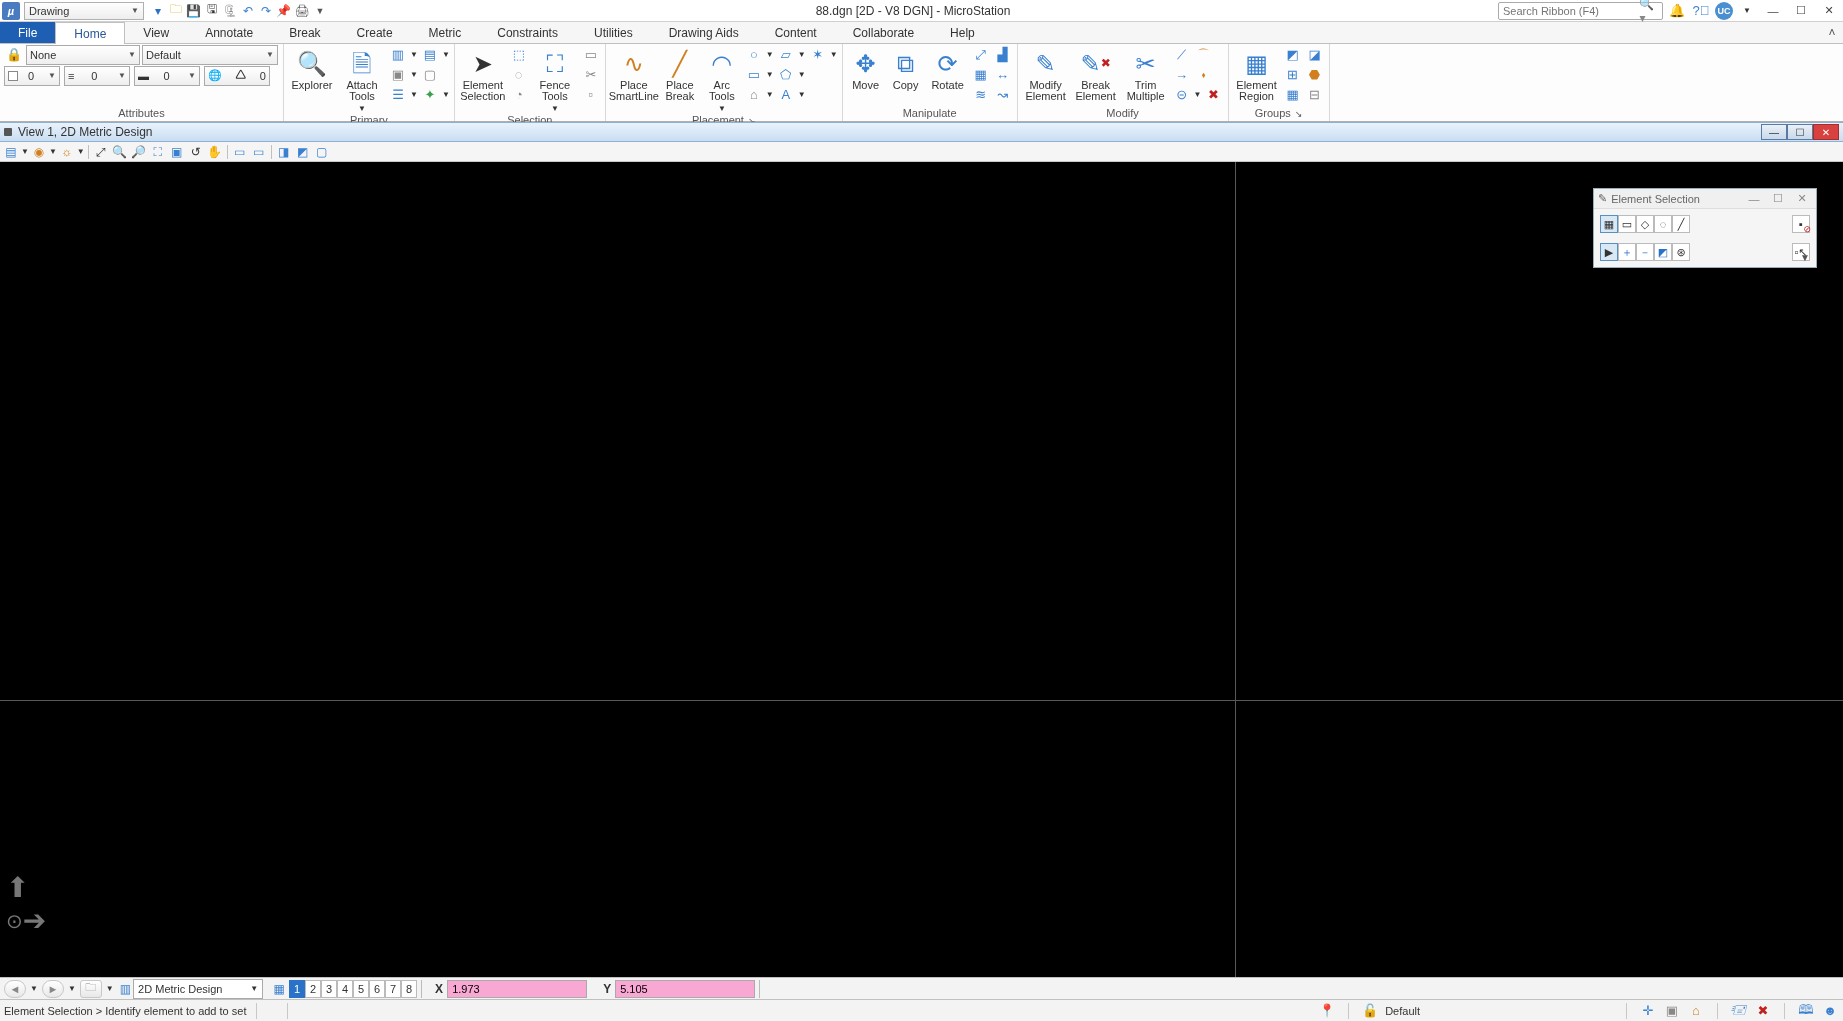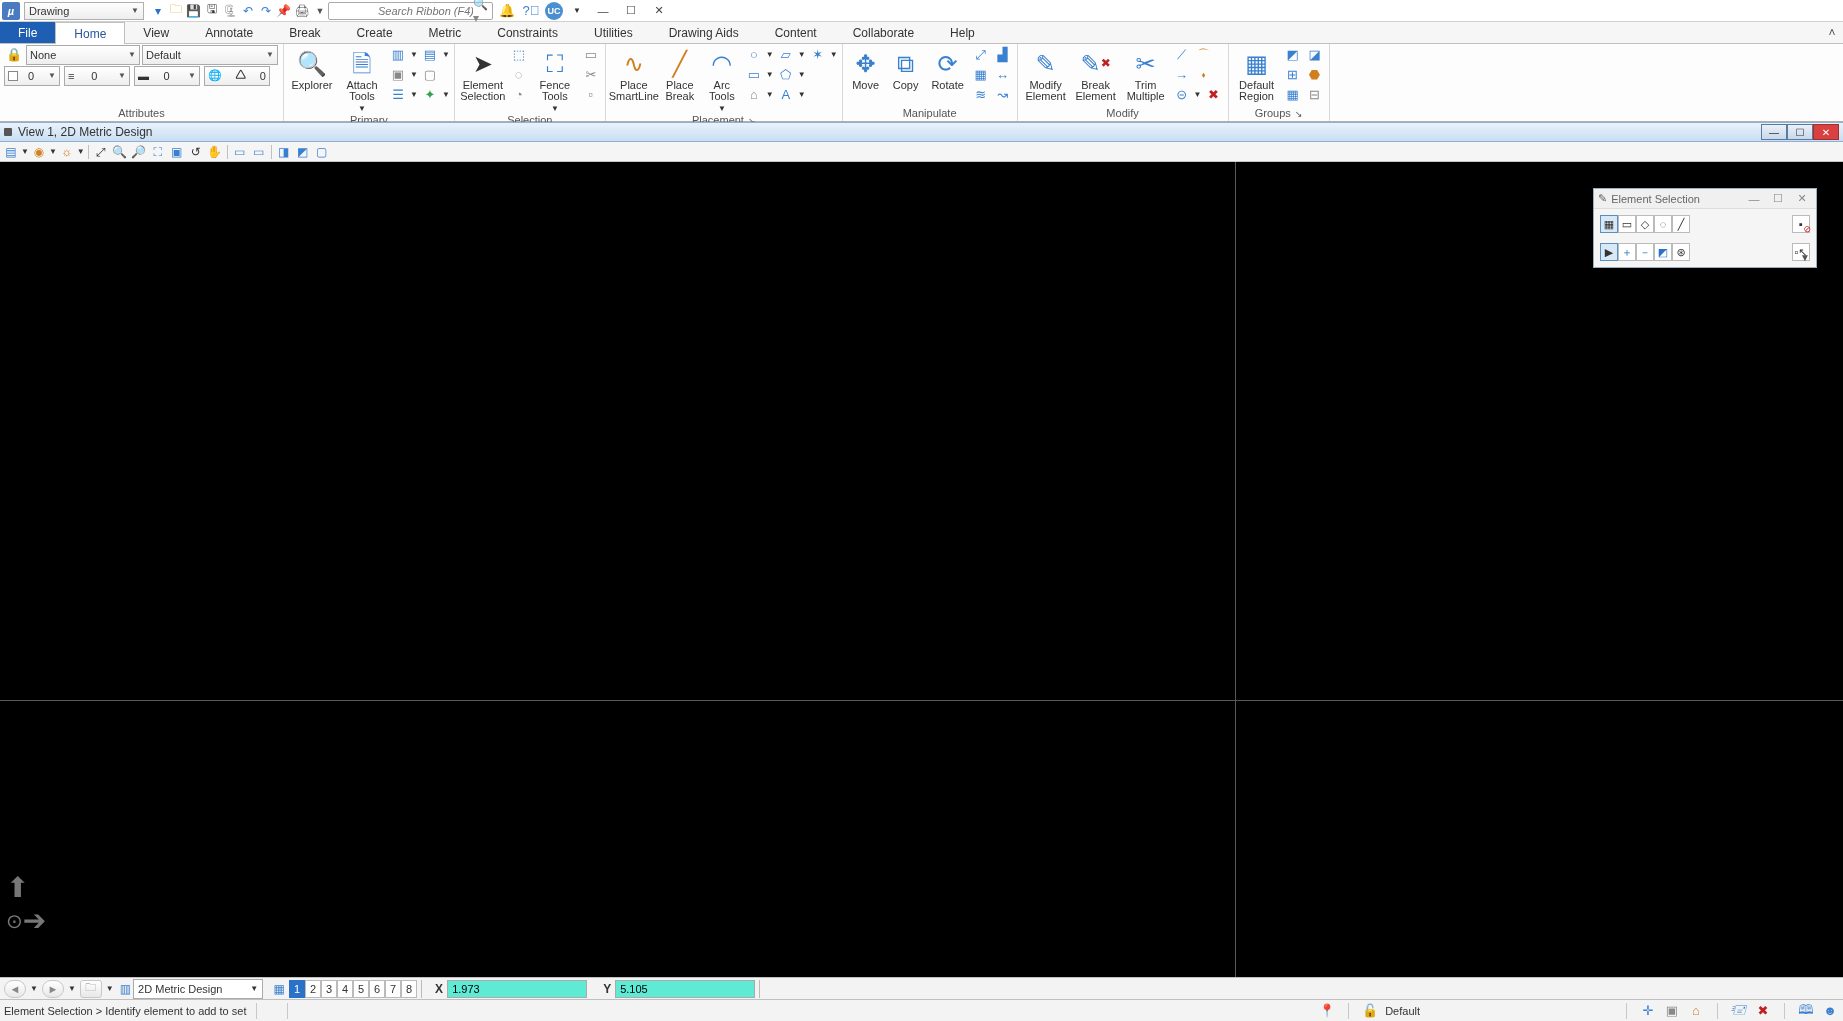--- a/index.html
+++ b/index.html
@@ -8,21 +8,21 @@
 
 
 .titlebar { height: 22px; background: #fff; border-bottom: 1px solid #d0d0d0; display: flex; align-items: center; padding: 0 2px; }
 .titlebar .app-icon { width: 18px; height: 18px; background: #4a7ac0; border-radius: 2px; color: #fff; display: flex; align-items: center; justify-content: center; font-size: 11px; font-weight: bold; font-style: italic; margin-right: 4px;}
 .titlebar .workflow-dd { width: 120px; height: 18px; border: 1px solid #b0b0b0; background: linear-gradient(#fefefe,#eee); padding: 0 4px; display:flex; align-items:center; justify-content:space-between; font-size:11px; margin-right: 6px;}
 .titlebar .workflow-dd .caret { font-size:8px; color:#555;}
 .titlebar .qat { display:flex; gap:2px; align-items:center;}
 .titlebar .qat .ic { width:16px; height:16px; display:flex; align-items:center; justify-content:center; font-size:12px;}
 .titlebar .title-text { flex:1; text-align:center; font-size:12px; color:#333;}
 .titlebar .search { width:165px; height:18px; border:1px solid #aaa; border-radius:2px; padding:0 4px; display:flex; align-items:center; background:#fff;  margin-right:4px;}
-.titlebar .search input { border:none; outline:none; font-style:italic; color:#888; width:100%; font-size:11px; background:transparent;margin-left:45px;}
+.titlebar .search input { border:none; outline:none; color:#888; width:100%; font-size:11px; background:transparent;}
 .titlebar .right-icons { display:flex; gap:4px; align-items:center;}
 .titlebar .right-icons .ic { width:20px; height:20px; display:flex; align-items:center; justify-content:center; font-size:13px;}
 .titlebar .uc-badge { width:18px; height:18px; border-radius:50%; background:#4a90d0; color:#fff; font-size:9px; font-weight:bold; display:flex; align-items:center; justify-content:center;}
 .titlebar .winbtn { width:24px; height:16px; display:flex; align-items:center; justify-content:center; font-size:11px; color:#444;}
 
 
 .ribbon-tabs { height: 22px; background: #f6f6f6; border-bottom: 1px solid #c0c0c0; display:flex; align-items:stretch;}
 .ribbon-tabs .tab { padding:0 18px; display:flex; align-items:center; font-size:12px; color:#333; }
 .ribbon-tabs .tab.file { background:#1e5fb3; color:#fff; }
 .ribbon-tabs .tab.active { background:#fff; border-top:1px solid #c0c0c0; border-left:1px solid #c0c0c0; border-right:1px solid #c0c0c0; margin-bottom:-1px; color:#2a5699;}
@@ -72,21 +72,21 @@
 
 
 .bottombar1{ height:22px; border-top:1px solid #c0c0c0; background:#f3f3f3; display:flex; align-items:center; padding:0 4px; gap:0;}
 .navbtn{ width:22px;height:18px;border:1px solid #c8c8c8;background:linear-gradient(#fff,#e8e8e8);border-radius:9px;display:flex;align-items:center;justify-content:center;margin-right:4px;font-size:11px;color:#888;}
 .modeldd{ height:18px;border:1px solid #aaa;background:#fff;display:flex;align-items:center;padding:9px 4px;font-size:11px;width:130px;justify-content:space-between;margin-right:6px;}
 .vtoggle{ width:20px;height:18px;display:flex;align-items:center;justify-content:center;}
 .vnum{ width:16px;height:18px;border:1px solid #bbb;background:#fff;display:flex;align-items:center;justify-content:center;font-size:11px;}
 .vnum.on{ background:#2a72c8;color:#fff;border-color:#2a72c8;}
 .coord-sep{ width:6px;height:18px;border-left:1px solid #bbb;margin:0 4px;}
 .coordlbl{ font-weight:bold; font-size:12px; margin:0 4px;}
-.coordin{ width:140px;height:18px;border:1px solid #aaa;padding:0 4px;font-size:11px;background:#5eead4;}
+.coordin{ width:140px;height:18px;border:1px solid #aaa;padding:0 4px;font-size:11px;background:#f9a8d4;}
 .bottombar2{ height:22px; border-top:1px solid #c0c0c0; background:#f3f3f3; display:flex; align-items:center; padding:0 4px; gap:4px; font-size:11px;}
 .bottombar2 .sep{ width:1px;height:16px;background:#c8c8c8;margin:0 6px;}
 .bottombar2 .right{ margin-left:auto; display:flex; align-items:center; gap:6px;}
 .statusic{ width:18px;height:16px;display:flex;align-items:center;justify-content:center;font-size:13px;}
 </style>
 </head>
 <body>
 
 <div class="titlebar">
   <div class="app-icon">µ</div>
@@ -99,20 +99,21 @@
     <div class="ic" style="color:#d9a000;">🗀</div>
     <div class="ic">💾</div>
     <div class="ic">🖫</div>
     <div class="ic" style="color:#888;">🗜</div>
     <div class="ic" style="color:#3a80d0;">↶</div>
     <div class="ic" style="color:#3a80d0;">↷</div>
     <div class="ic" style="color:#3aa050;">📌</div>
     <div class="ic" style="color:#555;">🖨</div>
     <div class="ic" style="font-size:9px;color:#555;">▼</div>
   </div>
+  <div class="title-text">88.dgn [2D - V8 DGN] - MicroStation</div>
   <div class="search">
     <input placeholder="Search Ribbon (F4)" style="">
     <span style="color:#888;">🔍▾</span>
   </div>
   <div class="right-icons">
     <div class="ic" style="color:#3a80d0;">🔔</div>
     <div class="ic" style="color:#3a80d0;">?⃝</div>
     <div class="uc-badge">UC</div>
     <div class="ic" style="font-size:8px;">▼</div>
     <div class="winbtn">—</div>
@@ -364,21 +365,21 @@
           </div>
       </div>
     </div>
     <div class="group-label">Modify</div>
   </div>
 
   <div class="group">
     <div class="group-body">
       <div class="bigbtn">
           <div class="glyph" style="color:#3a80d0;">▦</div>
-          <span>Default Region</span>
+          <span>Element Region</span>
         </div>
       <div class="col">
         <div class="smallrow">
             <div class="smallbtn" style="color:#3a80d0;">◩</div>
             <div class="smallbtn" style="color:#3a80d0;">◪</div>
           </div>
         <div class="smallrow">
             <div class="smallbtn" style="color:#3a80d0;">⊞</div>
             <div class="smallbtn" style="color:#d08020;">⬣</div>
           </div>

